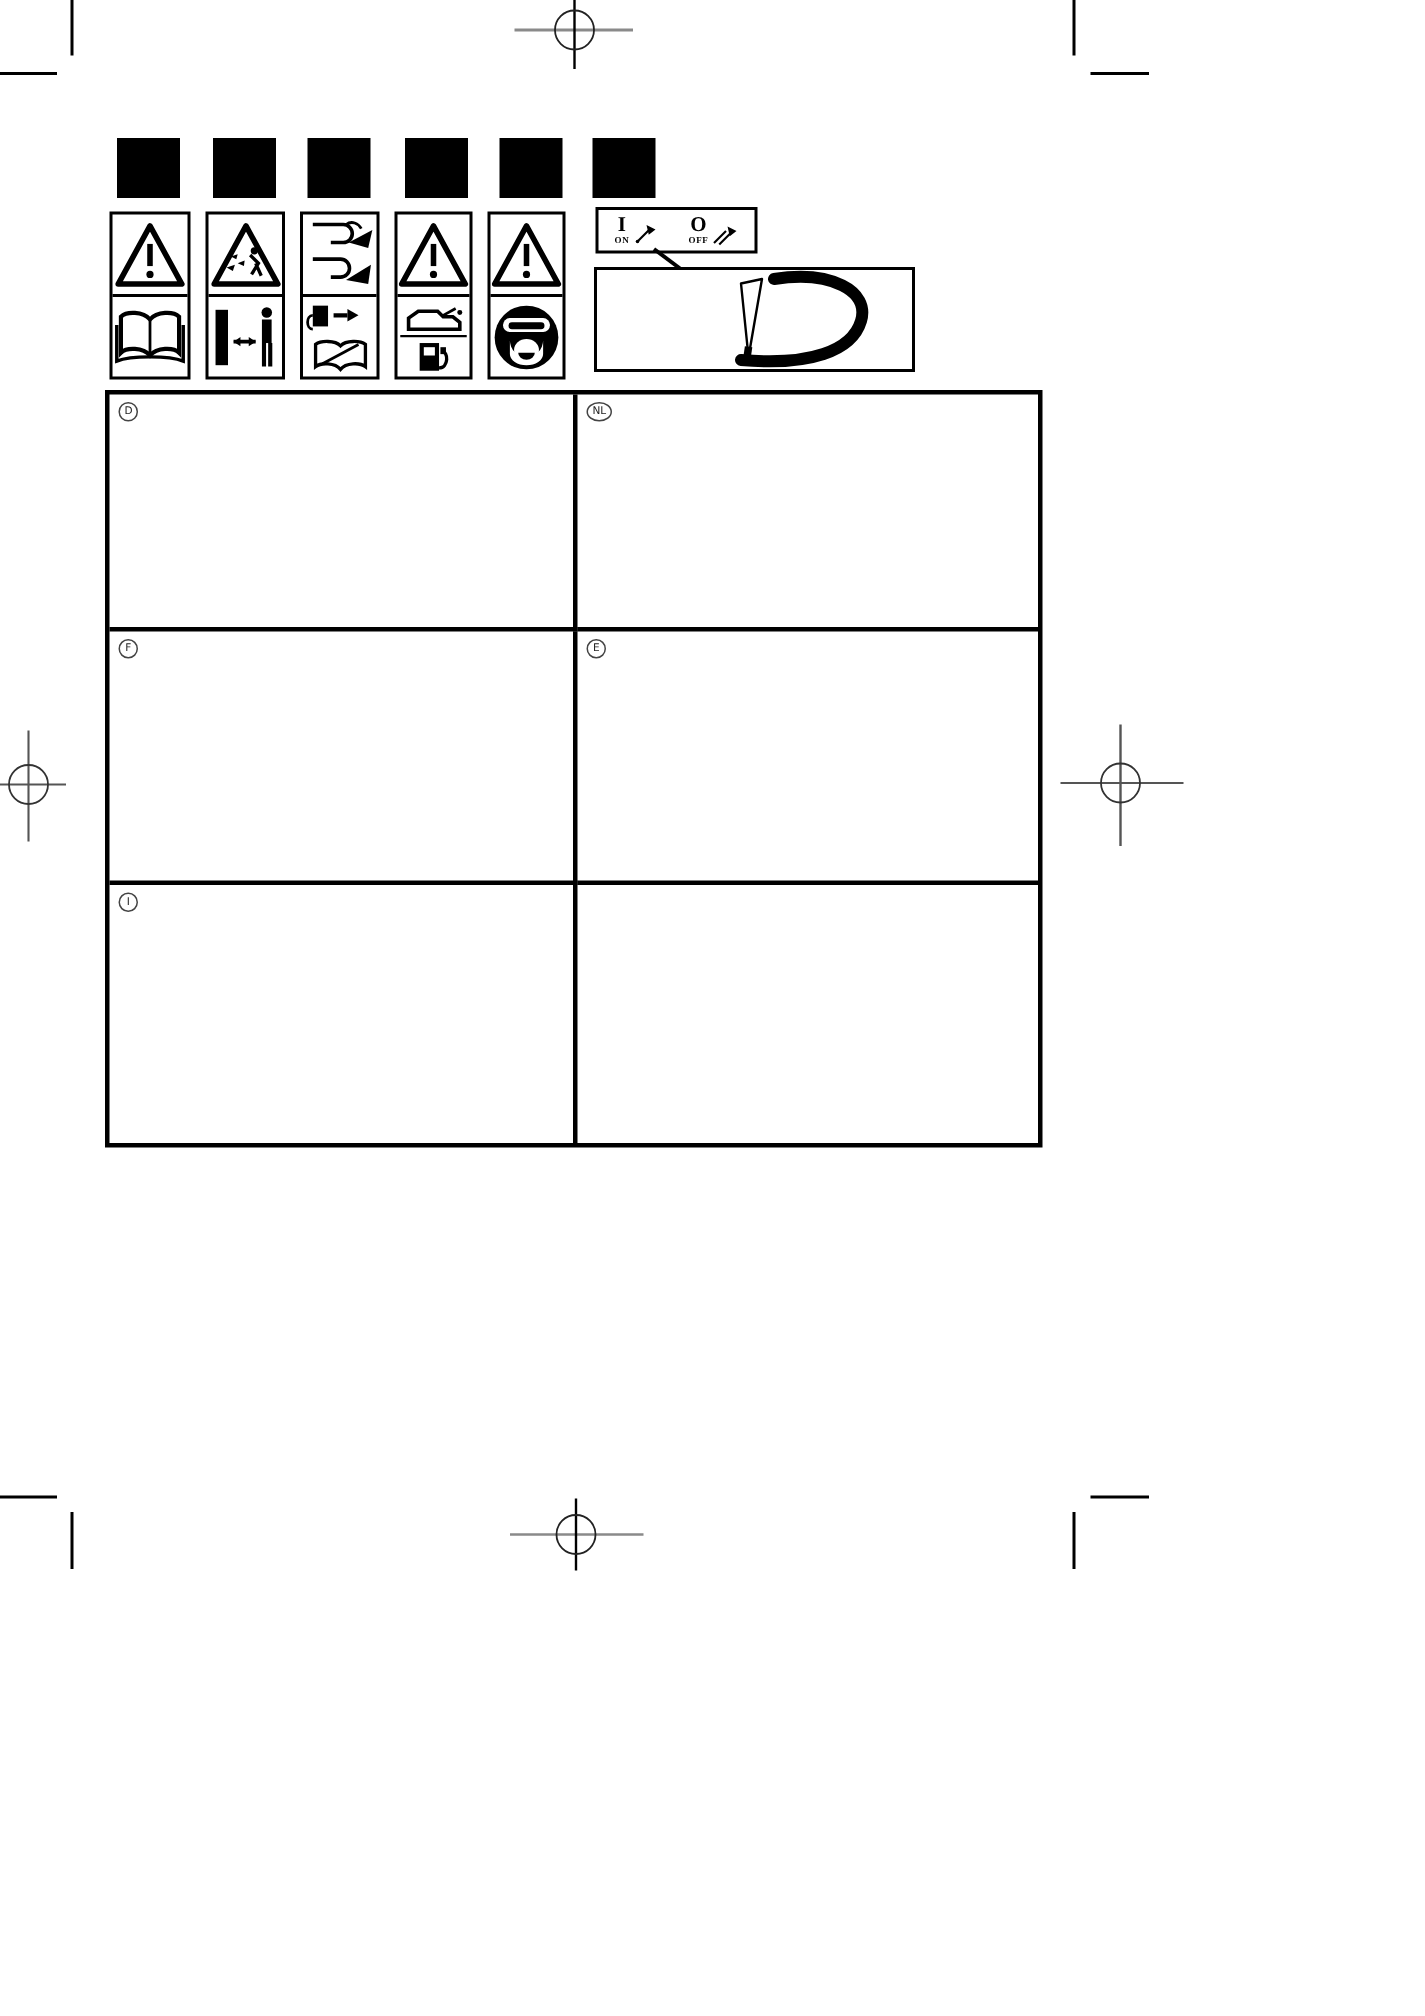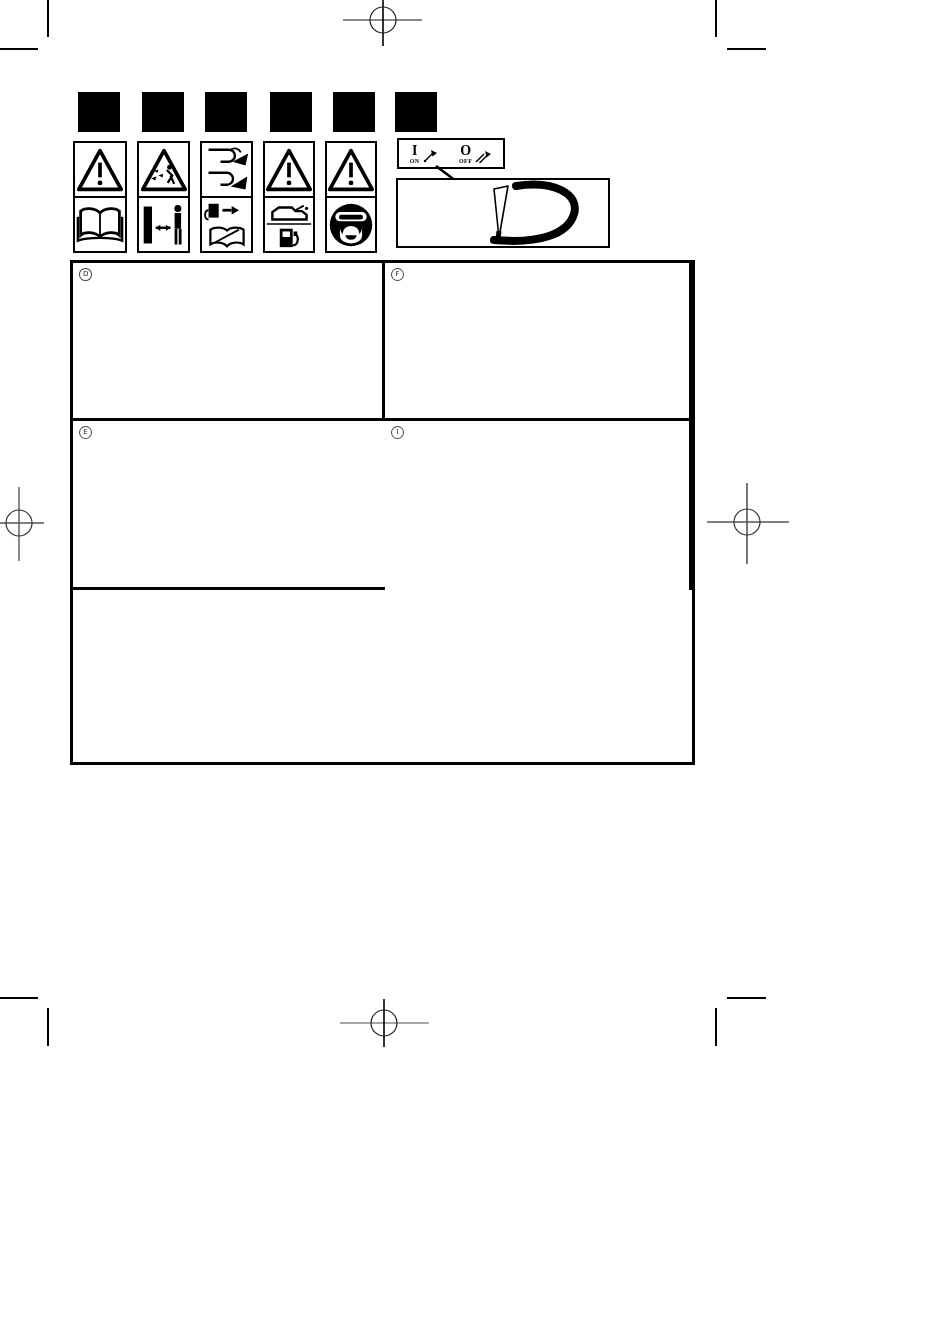--- a/index.html
+++ b/index.html
@@ -224,20 +224,23 @@
       <path d="M118 6 C156 0 182 14 176 34 C170 54 142 64 96 60" fill="none" stroke="#000" stroke-width="8" stroke-linecap="round"></path>
       <path d="M96 9 L110 6 L101 58 Z" fill="#fff" stroke="#000" stroke-width="1.6" stroke-linejoin="round"></path>
       <rect x="98" y="51" width="5" height="9" fill="#000" transform="rotate(8 100 55)"></rect>
     </svg>
   </div>
 
   <div class="lang-table">
     <div class="lang-cell bR bB">
       <span class="lang-badge">D</span>
     </div>
+    <div class="lang-cell bB">
+      <span class="lang-badge">NL</span>
+    </div>
     <div class="lang-cell bR bB">
       <span class="lang-badge">F</span>
     </div>
     <div class="lang-cell bB">
       <span class="lang-badge">E</span>
     </div>
     <div class="lang-cell bR">
       <span class="lang-badge">I</span>
     </div>
     <div class="lang-cell"></div>

